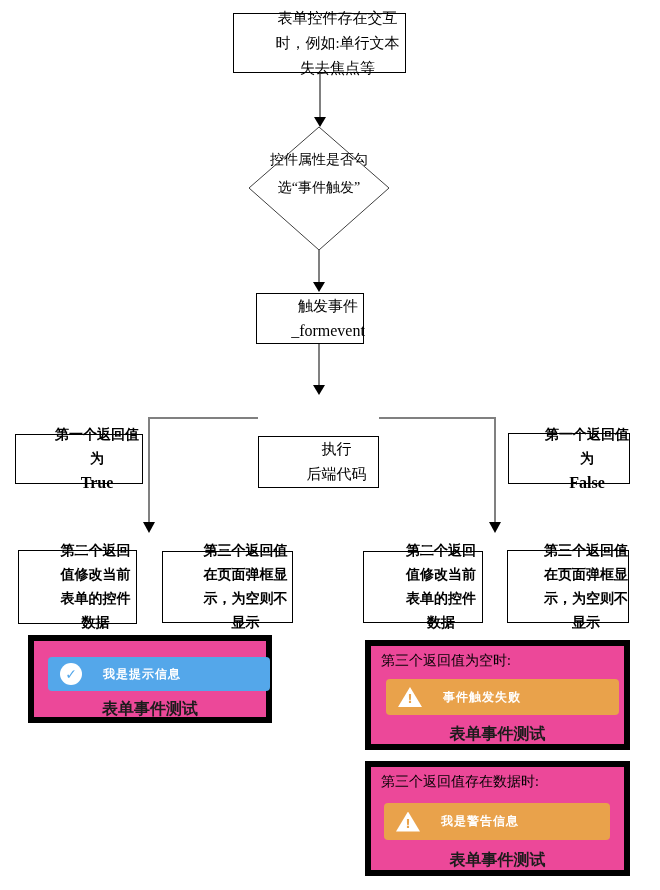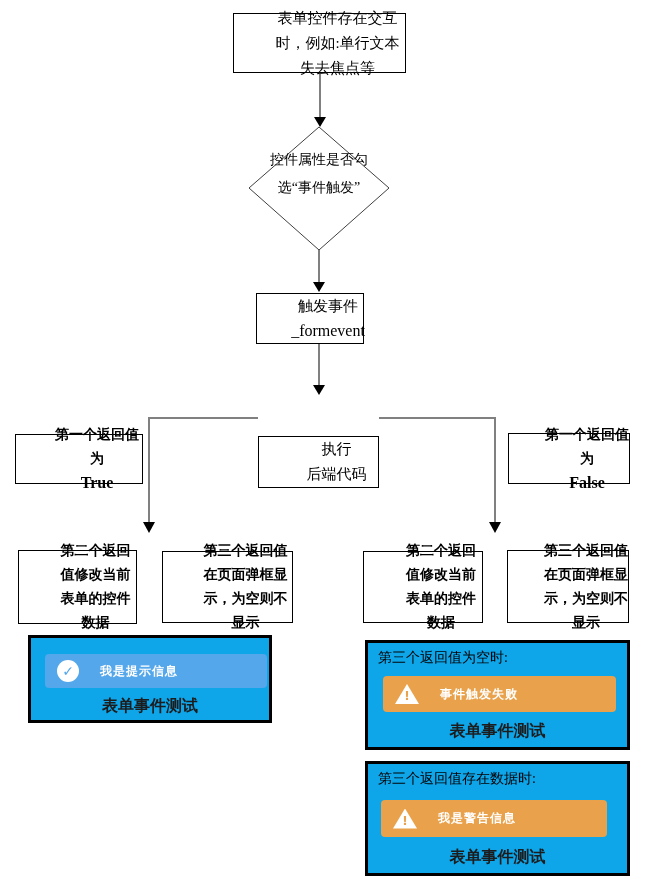--- a/index.html
+++ b/index.html
@@ -16,21 +16,21 @@
   }
   .node-text { display:block; }
   .fs15 { font-size:15px; line-height:25px; }
   .fs14 { font-size:14px; line-height:24px;font-weight:bold; }
   .en { font-family:"Liberation Serif","DejaVu Serif",serif; font-size:16px; line-height:24px; }
   .diamond-label {
     position:absolute; left:269px; top:146px; width:100px; height:84px;
     font-size:14px; line-height:28px; text-align:center;
   }
   .container {
-    position:absolute; border:3px solid #000000; background:#0ea5e9; box-sizing:border-box;
+    position:absolute; border:6px solid #000000; background:#ec4899; box-sizing:border-box;
   }
   .container .heading {
     position:absolute; left:10px; top:6px; font-size:14px;
   }
   .banner {
     position:absolute; height:34px; border-radius:4px;
     display:flex; align-items:center; box-sizing:border-box; padding-left:12px;
     font-family:"Liberation Sans","DejaVu Sans",sans-serif;
   }
   .banner .msg { color:#ffffff; font-size:12px; margin-left:21px; font-weight:bold; letter-spacing:1px; }

